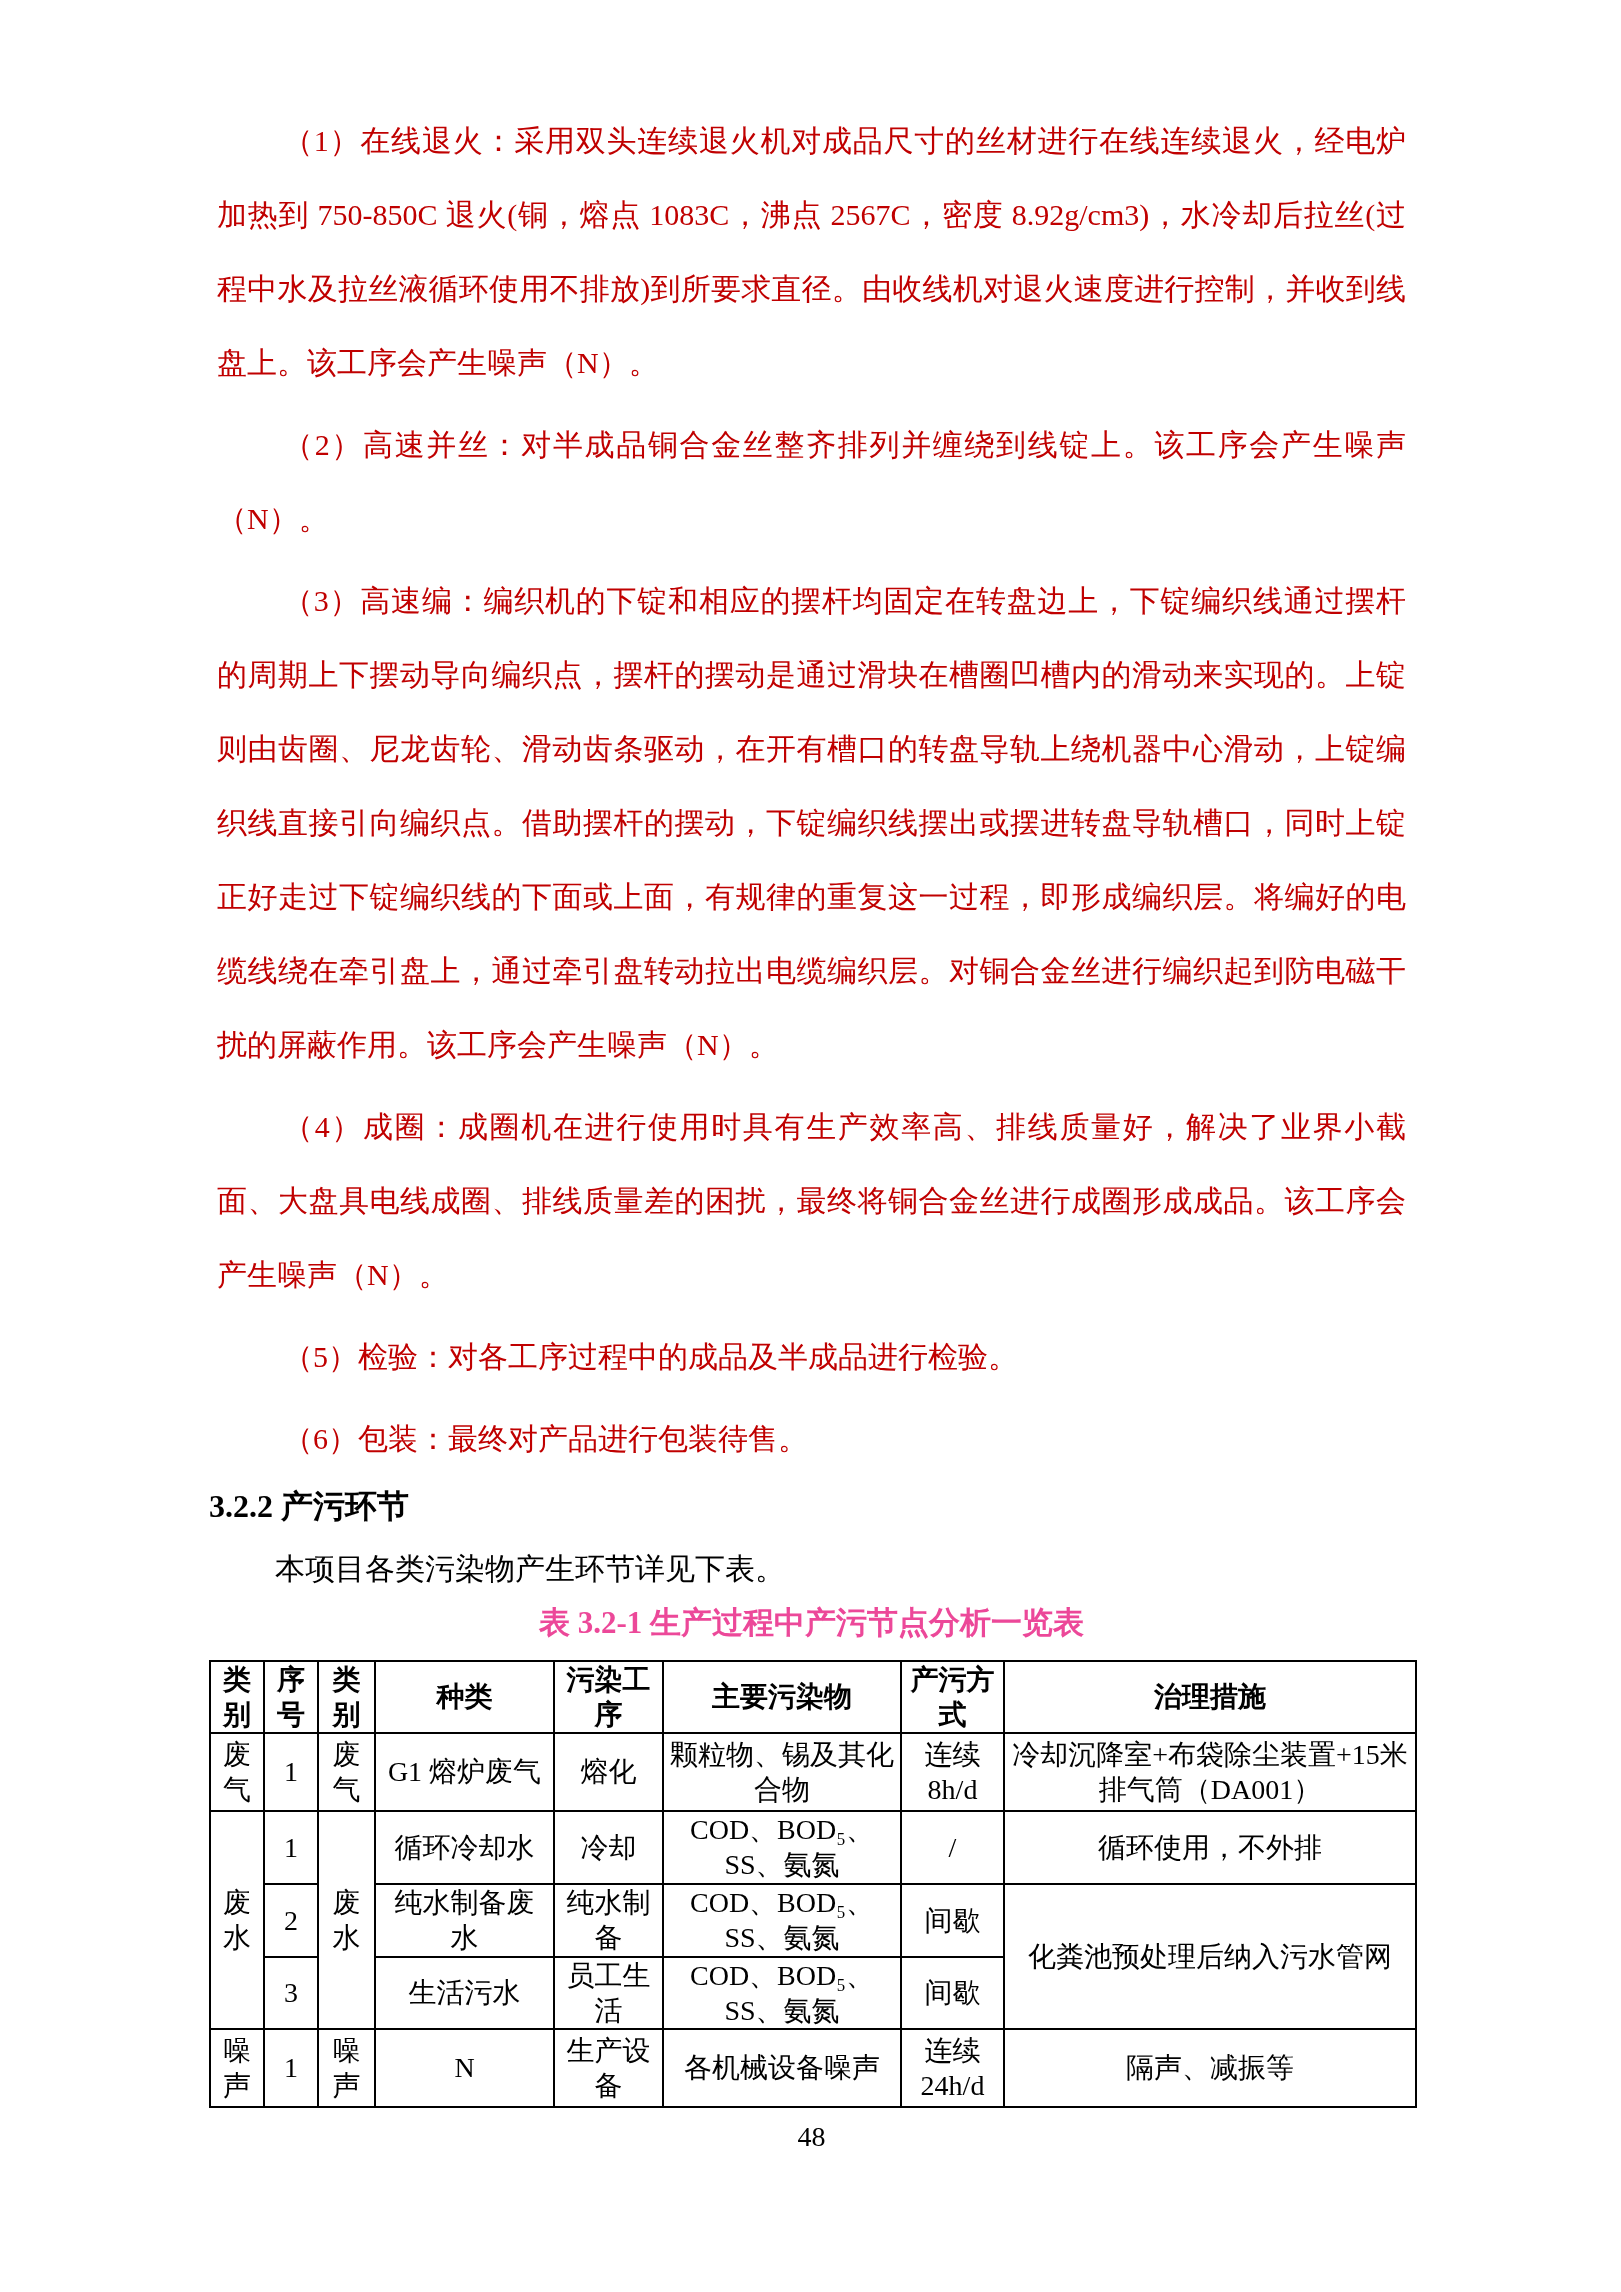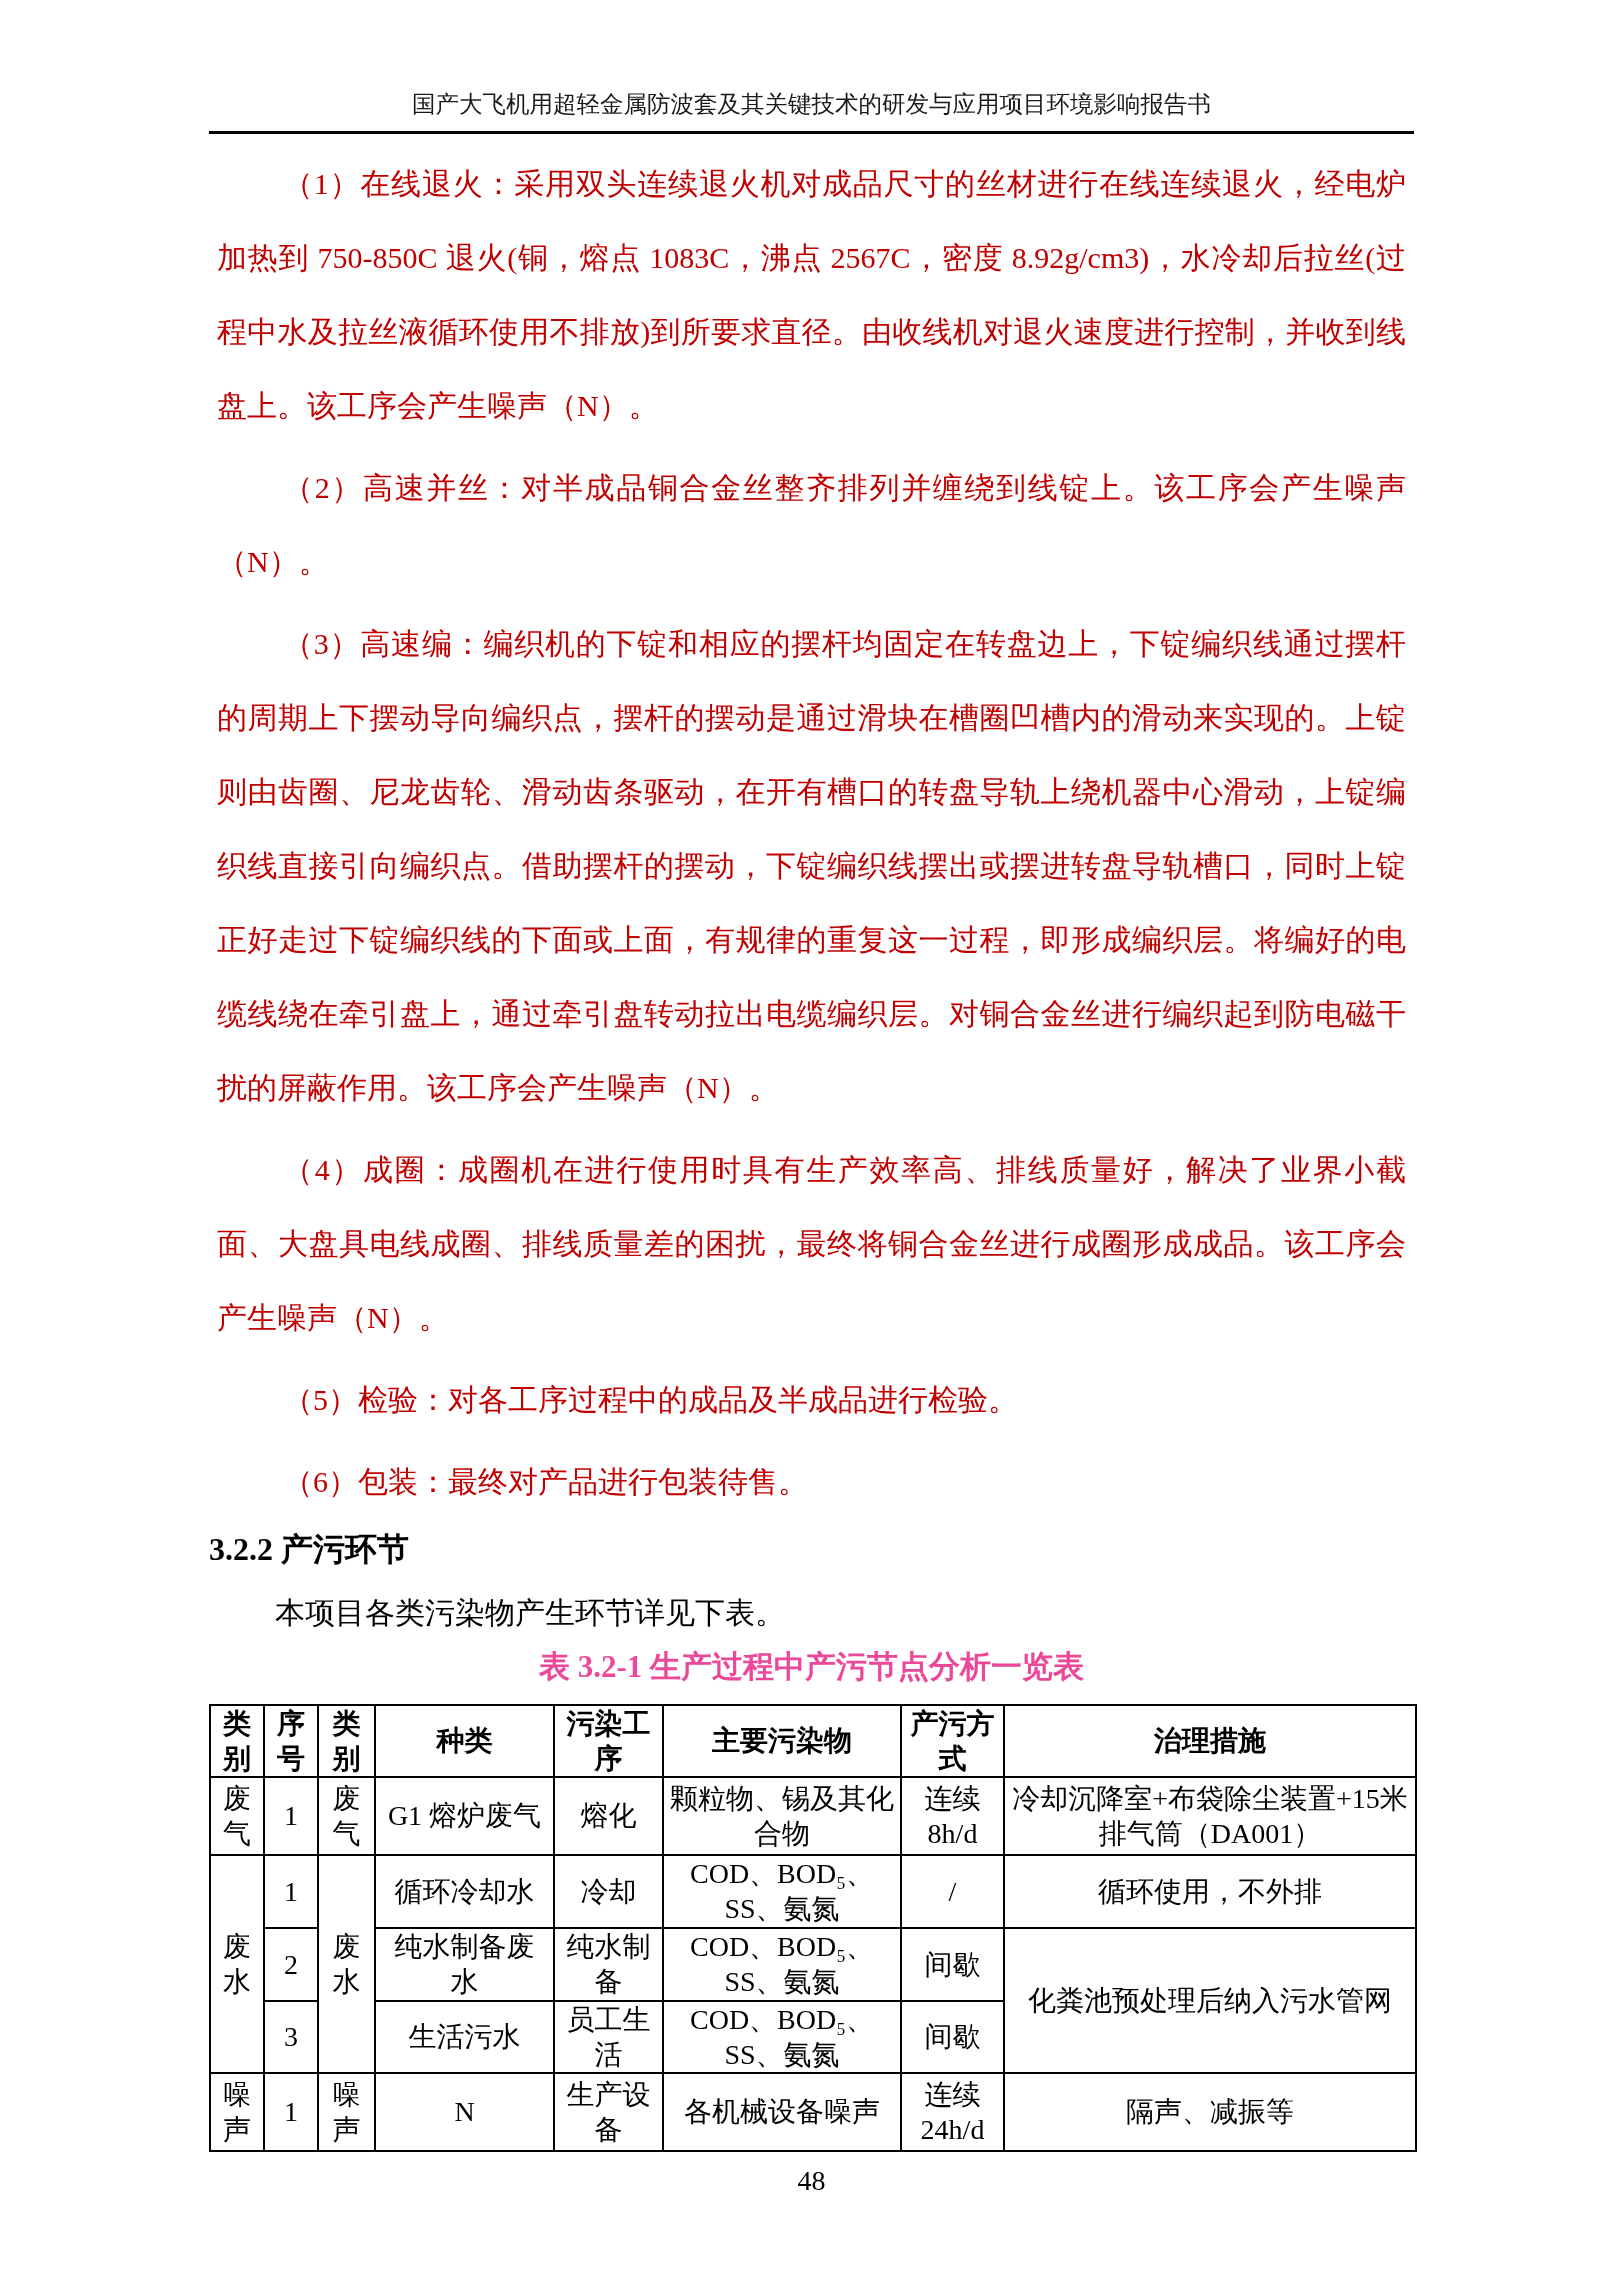--- a/index.html
+++ b/index.html
@@ -90,21 +90,20 @@
     text-align:center;
     font-size:28px;
     color:#000;
   }
 </style>
 </head>
 <body>
 
 <div class="page">
 
-  <div class="doc-header">国产大飞机用超轻金属防波套及其关键技术的研发与应用项目环境影响报告书</div>
 
   <div class="body-text">
     <p>（1）在线退火：采用双头连续退火机对成品尺寸的丝材进行在线连续退火，经电炉加热到 750-850C 退火(铜，熔点 1083C，沸点 2567C，密度 8.92g/cm3)，水冷却后拉丝(过程中水及拉丝液循环使用不排放)到所要求直径。由收线机对退火速度进行控制，并收到线盘上。该工序会产生噪声（N）。</p>
     <p>（2）高速并丝：对半成品铜合金丝整齐排列并缠绕到线锭上。该工序会产生噪声（N）。</p>
     <p>（3）高速编：编织机的下锭和相应的摆杆均固定在转盘边上，下锭编织线通过摆杆的周期上下摆动导向编织点，摆杆的摆动是通过滑块在槽圈凹槽内的滑动来实现的。上锭则由齿圈、尼龙齿轮、滑动齿条驱动，在开有槽口的转盘导轨上绕机器中心滑动，上锭编织线直接引向编织点。借助摆杆的摆动，下锭编织线摆出或摆进转盘导轨槽口，同时上锭正好走过下锭编织线的下面或上面，有规律的重复这一过程，即形成编织层。将编好的电缆线绕在牵引盘上，通过牵引盘转动拉出电缆编织层。对铜合金丝进行编织起到防电磁干扰的屏蔽作用。该工序会产生噪声（N）。</p>
     <p>（4）成圈：成圈机在进行使用时具有生产效率高、排线质量好，解决了业界小截面、大盘具电线成圈、排线质量差的困扰，最终将铜合金丝进行成圈形成成品。该工序会产生噪声（N）。</p>
     <p>（5）检验：对各工序过程中的成品及半成品进行检验。</p>
     <p>（6）包装：最终对产品进行包装待售。</p>
   </div>
 

